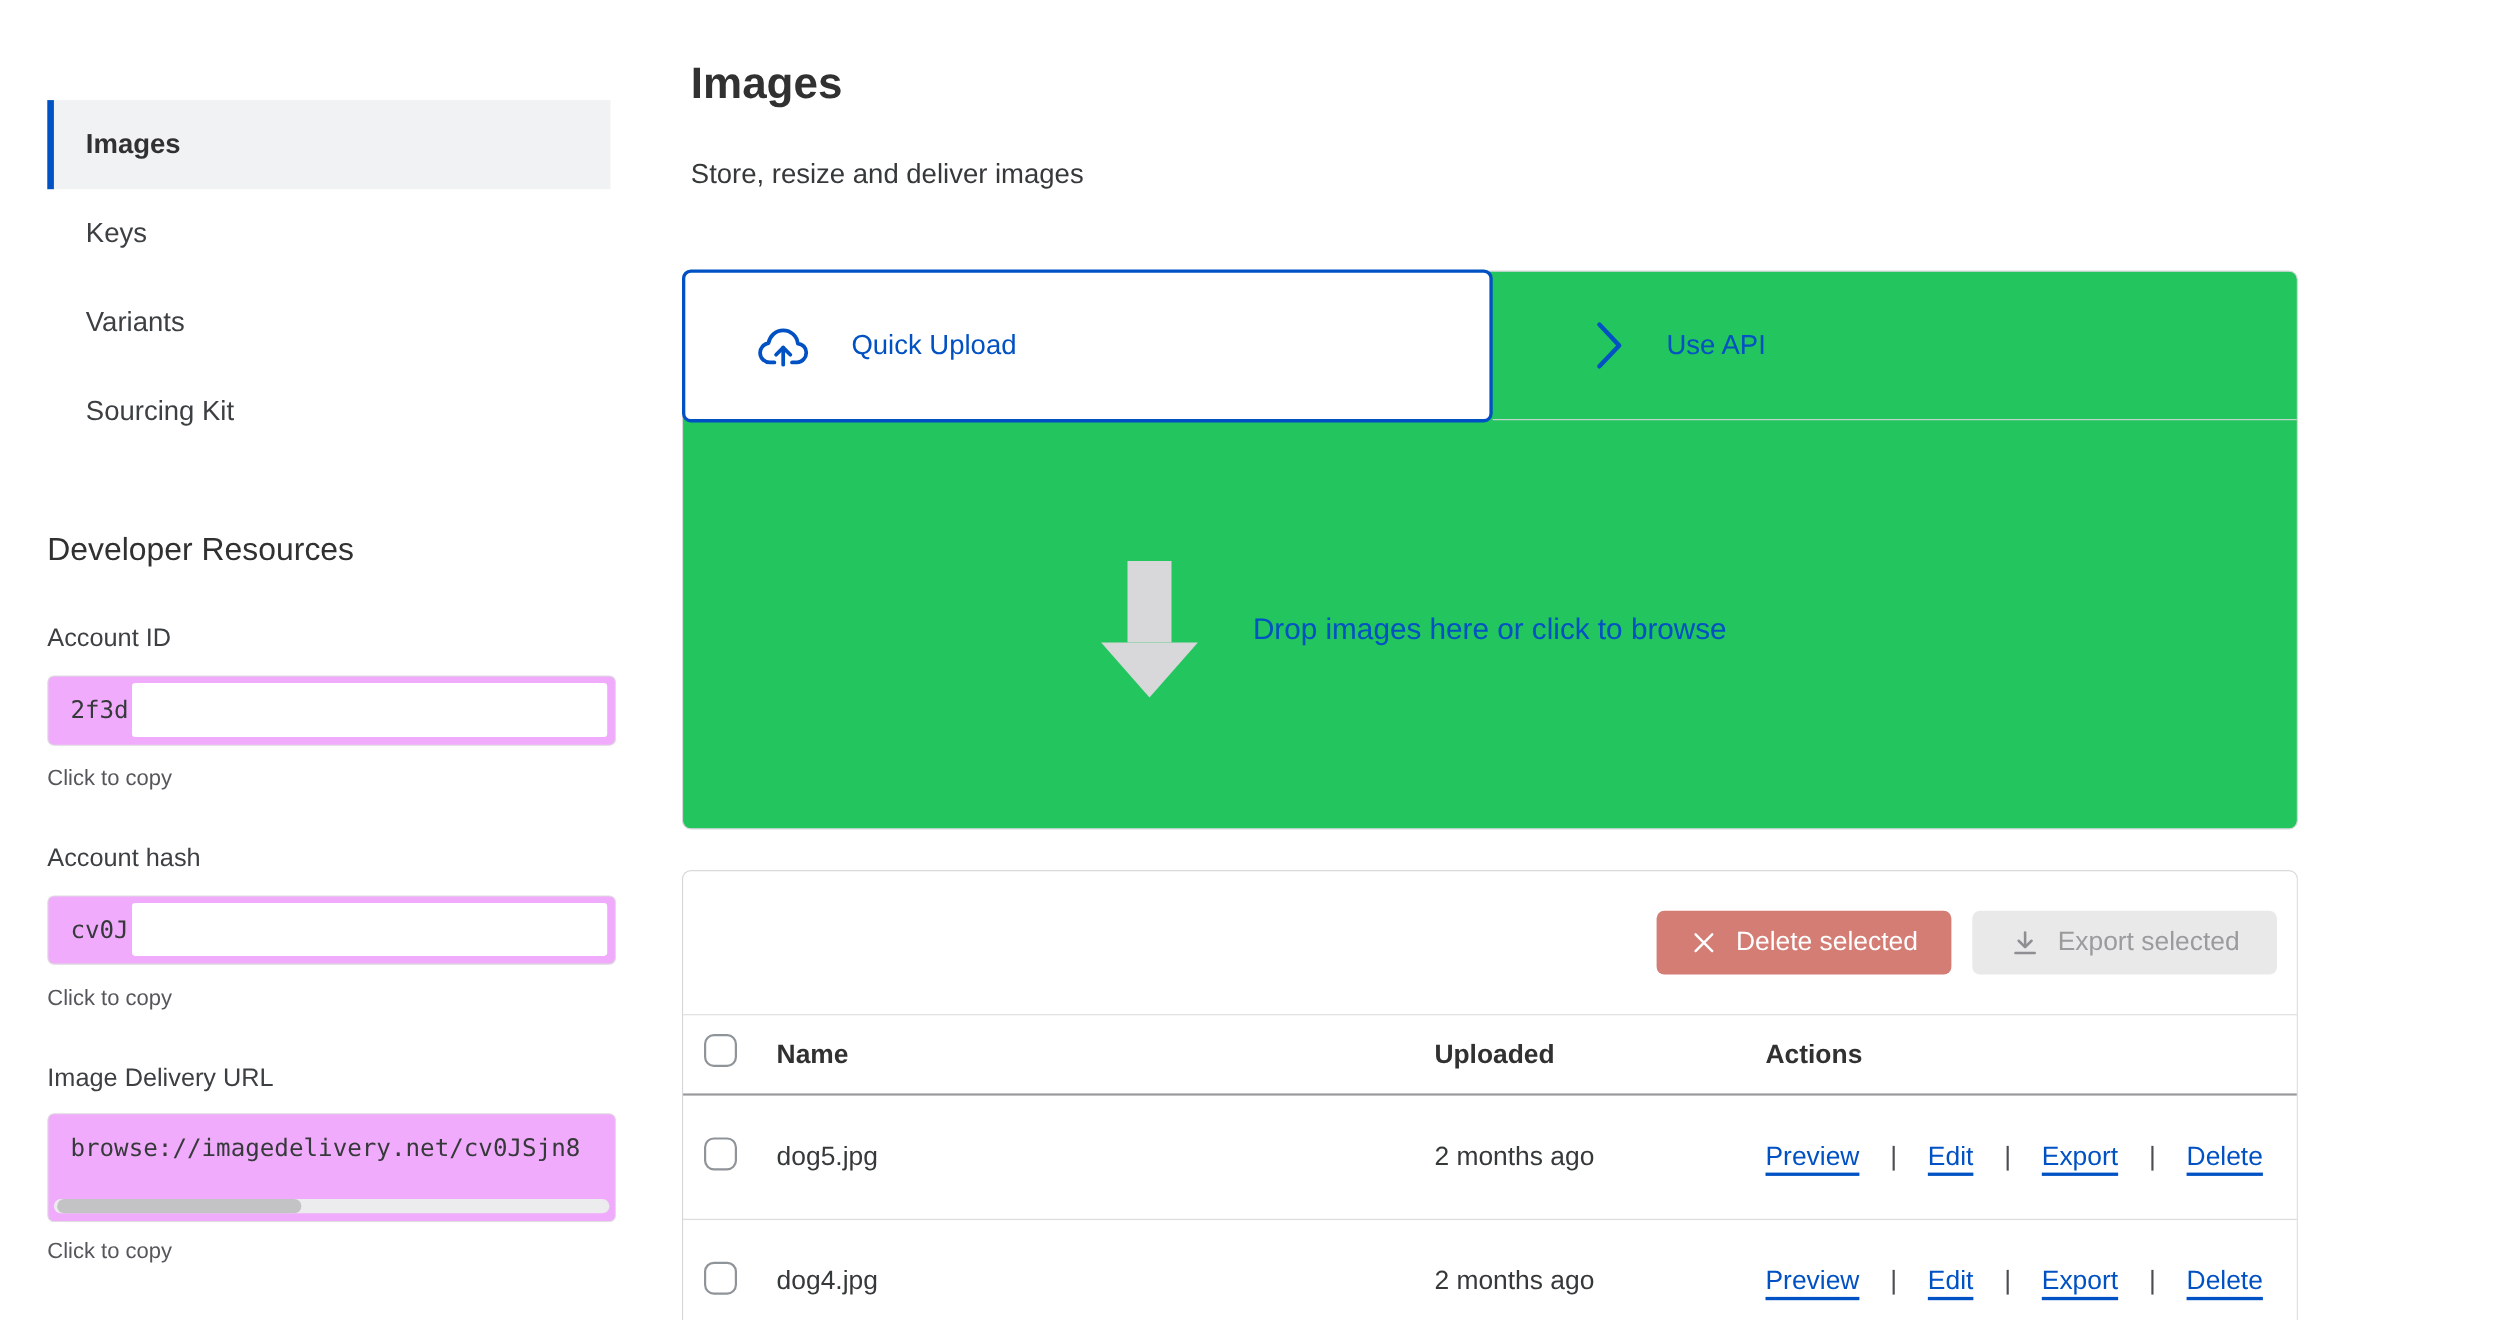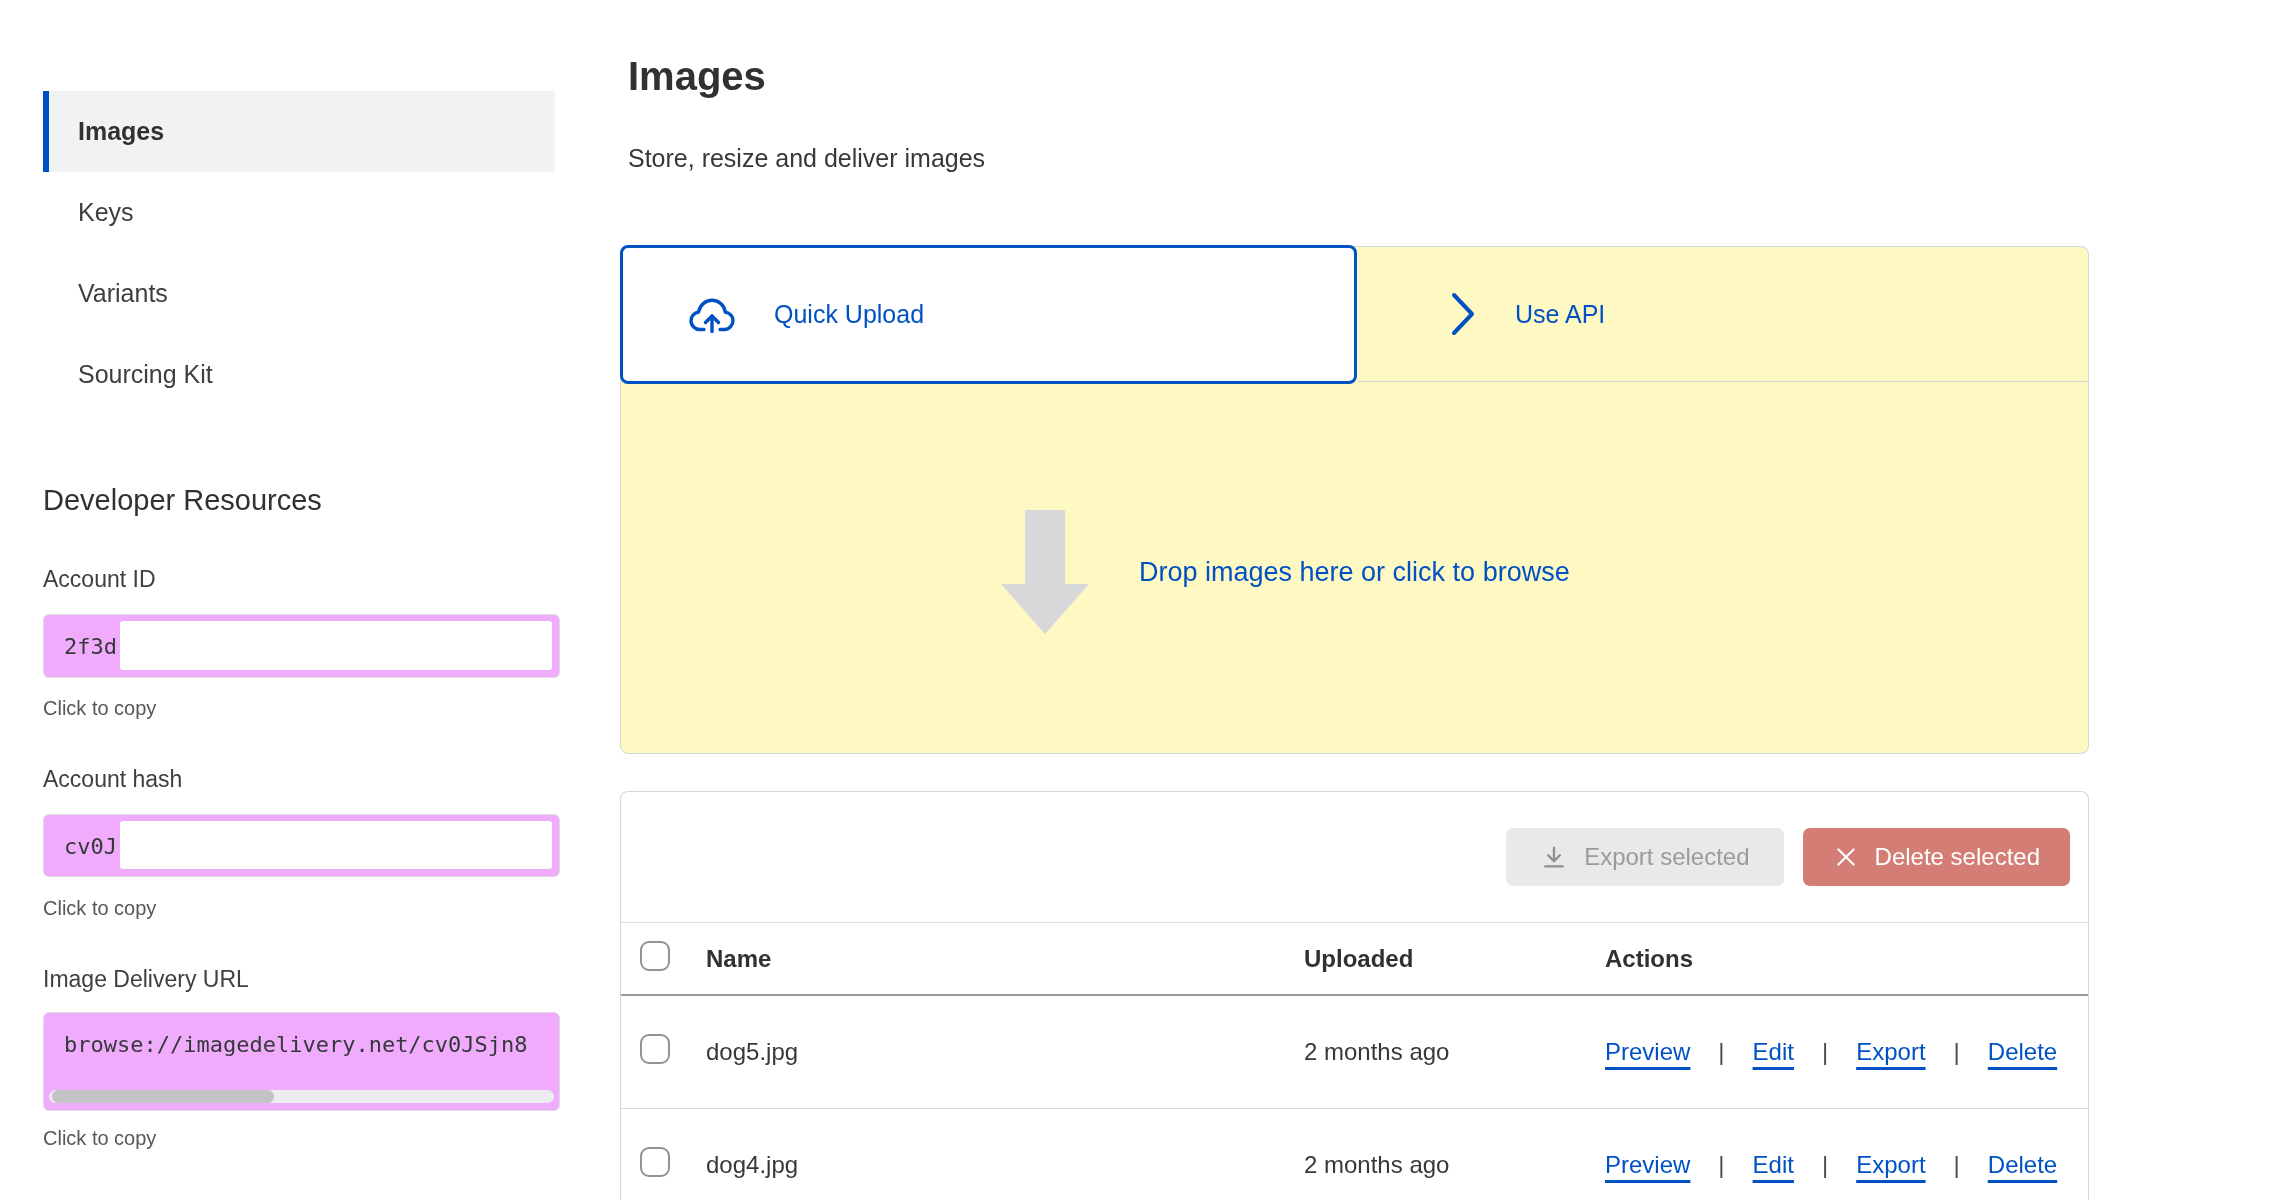--- a/index.html
+++ b/index.html
@@ -37,21 +37,21 @@
   .scroll-thumb{position:absolute;left:3px;top:0;width:222px;height:13px;background:#c3c3c6;border-radius:7px;cursor:pointer;}
   .hint{position:absolute;left:0;font-size:20px;color:var(--muted);}
   .h1{top:697px}.h2{top:897px}.h3{top:1127px}
 
   
   #main{position:absolute;left:620px;top:0;width:1650px;height:1200px;}
   .page-title{position:absolute;left:8px;top:54px;margin:0;font-size:40px;font-weight:600;color:var(--dark);}
   .page-subtitle{position:absolute;left:8px;top:144px;margin:0;font-size:25px;color:#36393a;}
 
   .upload-panel{position:absolute;left:0;top:246px;width:1469px;height:508px;
-    border:1px solid var(--border);border-radius:8px;background:#fef9c3;}
+    border:1px solid var(--border);border-radius:8px;background:#22c55e;}
   .tab-quick{position:absolute;left:-1px;top:-2px;width:737px;height:139px;background:#fff;
     border:3px solid var(--blue);border-radius:8px;display:flex;align-items:center;
     padding-left:66px;gap:39px;color:var(--blue);font-size:25px;cursor:pointer;}
   .tab-api{position:absolute;left:736px;top:0;right:0;height:135px;
     border-bottom:1px solid var(--border);display:flex;align-items:center;
     padding-left:93px;gap:39px;color:var(--blue);font-size:25px;cursor:pointer;}
   .dropzone{position:absolute;left:0;top:135px;right:0;bottom:0;cursor:pointer;border-radius:0 0 8px 8px;}
   .drop-arrow{position:absolute;left:380px;top:128px;width:88px;}
   .drop-arrow .shaft{width:40px;height:74px;background:#d8d8da;margin:0 auto;}
   .drop-arrow .head{width:0;height:0;border-left:44px solid transparent;
@@ -148,34 +148,34 @@
         <div class="drop-arrow">
           <div class="shaft"></div>
           <div class="head"></div>
         </div>
         <span class="drop-text">Drop images here or click to browse</span>
       </div>
     </section>
 
     <section class="table-panel">
       <div class="toolbar">
+        <button class="btn delete">
+          <svg width="26" height="26" viewBox="0 0 24 24" fill="none" stroke="#ffffff" stroke-width="2" stroke-linecap="round">
+            <path d="M5 5l14 14M19 5 5 19"></path>
+          </svg>
+          <span>Delete selected</span>
+        </button>
         <button class="btn export">
           <svg width="28" height="28" viewBox="0 0 24 24" fill="none" stroke="#8f8f93" stroke-width="2" stroke-linecap="round" stroke-linejoin="round">
             <path d="M12 4v11"></path>
               <path d="M7 10.5 12 15.5 17 10.5"></path>
               <path d="M4.5 20h15"></path>
           </svg>
           <span>Export selected</span>
         </button>
-        <button class="btn delete">
-          <svg width="26" height="26" viewBox="0 0 24 24" fill="none" stroke="#ffffff" stroke-width="2" stroke-linecap="round">
-            <path d="M5 5l14 14M19 5 5 19"></path>
-          </svg>
-          <span>Delete selected</span>
-        </button>
       </div>
 
       <div class="thead">
         <div><span class="cb" style="display:inline-block"></span></div>
         <div>Name</div>
         <div>Uploaded</div>
         <div>Actions</div>
       </div>
 
       <div class="trow">

